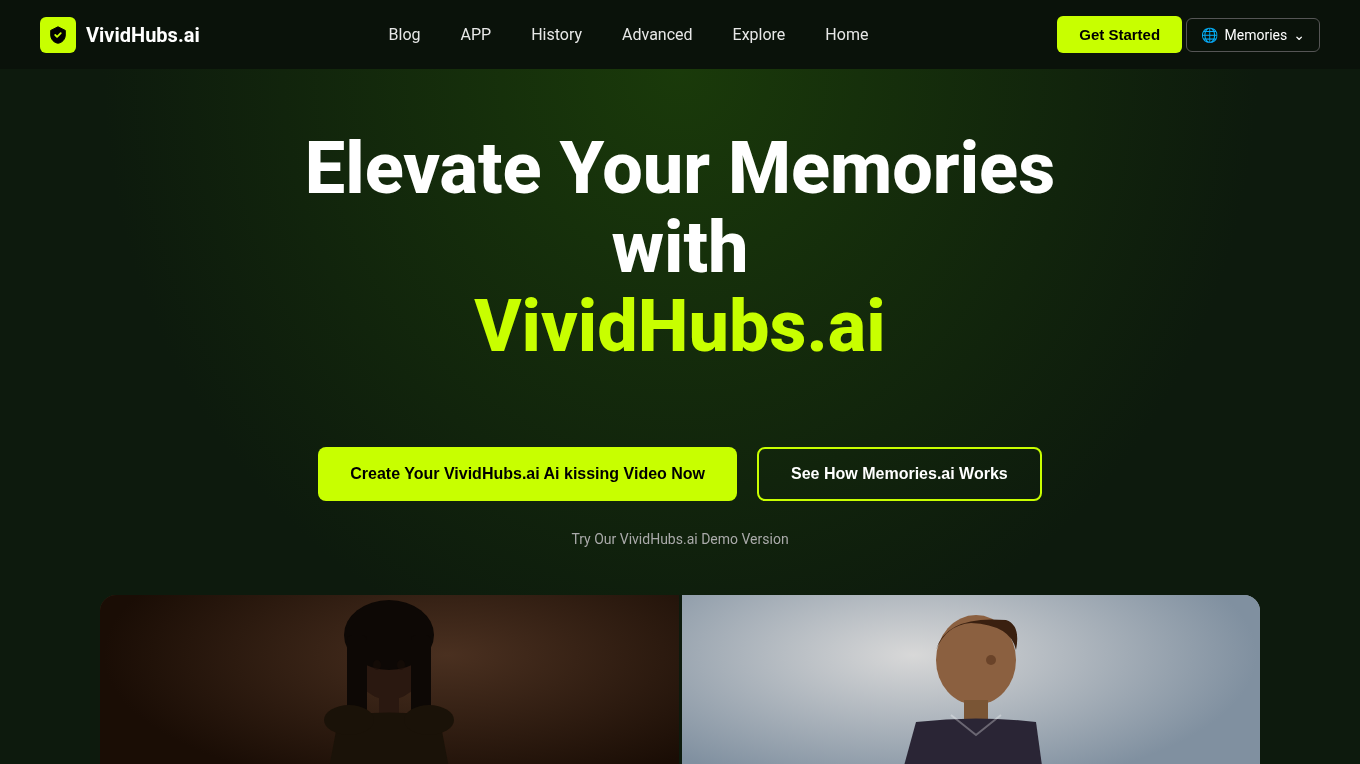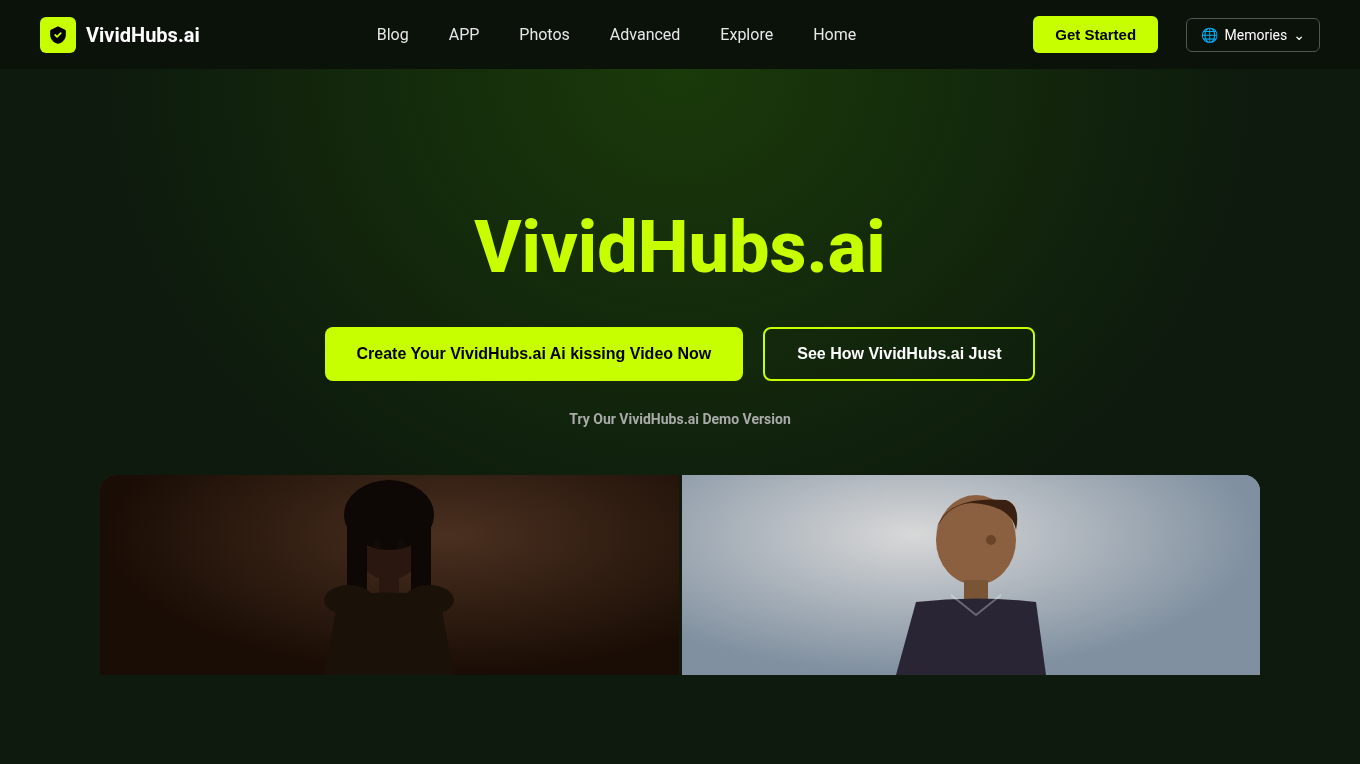--- a/index.html
+++ b/index.html
@@ -68,21 +68,21 @@
       text-decoration: none;
       font-size: 16px;
       font-weight: 400;
       opacity: 0.9;
       transition: opacity 0.2s;
     }
 
     .navbar-right {
       display: flex;
       align-items: center;
-      gap: 28px;
+      gap: 4px;
     }
 
     .get-started-btn {
       background-color: #c8ff00;
       color: #000000;
       border: none;
       padding: 10px 22px;
       border-radius: 6px;
       font-size: 15px;
       font-weight: 600;
@@ -135,20 +135,21 @@
     .hero-title-accent {
       color: #c8ff00;
     }
 
     .hero-buttons {
       display: flex;
       gap: 20px;
       margin-bottom: 30px;
       flex-wrap: wrap;
       justify-content: center;
+      margin-top: 40px;
     }
 
     .btn-primary {
       background-color: #c8ff00;
       color: #000000;
       border: none;
       padding: 16px 32px;
       border-radius: 8px;
       font-size: 16px;
       font-weight: 600;
@@ -165,21 +166,20 @@
       font-size: 16px;
       font-weight: 600;
       cursor: pointer;
       transition: background 0.2s, color 0.2s;
     }
 
     .hero-demo-text {
       color: #aaa;
       font-size: 14px;
       margin-bottom: 48px;
-      font-weight: bold;
     }
 
     
     .hero-images {
       width: 100%;
       max-width: 1160px;
       margin: 0 auto;
       display: flex;
       border-radius: 16px 16px 0 0;
       overflow: hidden;
@@ -241,46 +241,47 @@
         <path d="M12 3L4 7V12C4 16.4 7.4 20.5 12 21C16.6 20.5 20 16.4 20 12V7L12 3Z" fill="#000" stroke="#000" stroke-width="1"></path>
         <path d="M9 12L11 14L15 10" stroke="#c8ff00" stroke-width="2" stroke-linecap="round" stroke-linejoin="round"></path>
       </svg>
     </div>
     <span class="logo-text">VividHubs.ai</span>
   </div>
 
   <ul class="navbar-links">
     <li><a>Blog</a></li>
     <li><a>APP</a></li>
-    <li><a>Photos</a></li>
+    <li><a>History</a></li>
     <li><a>Advanced</a></li>
     <li><a>Explore</a></li>
     <li><a>Home</a></li>
   </ul>
 
   <div class="navbar-right">
     <button class="get-started-btn">Get Started</button>
     <div class="language-selector">
       <span>🌐</span>
       <span>Memories</span>
       <span>⌄</span>
     </div>
   </div>
 </nav>
 
 <section class="hero">
 
   <h1 class="hero-title">
+    <span>Elevate Your Memories with</span>
     <br>
     <span class="hero-title-accent">VividHubs.ai</span>
   </h1>
 
   <div class="hero-buttons">
     <button class="btn-primary">Create Your VividHubs.ai Ai kissing Video Now</button>
-    <button class="btn-secondary">See How VividHubs.ai Just</button>
+    <button class="btn-secondary">See How Memories.ai Works</button>
   </div>
 
   <p class="hero-demo-text">Try Our VividHubs.ai Demo Version</p>
 
   <div class="hero-images">
     <div class="hero-image-left">
       <div class="person-silhouette">
 
         <svg width="300" height="200" viewBox="0 0 300 200" xmlns="http://www.w3.org/2000/svg">
 

